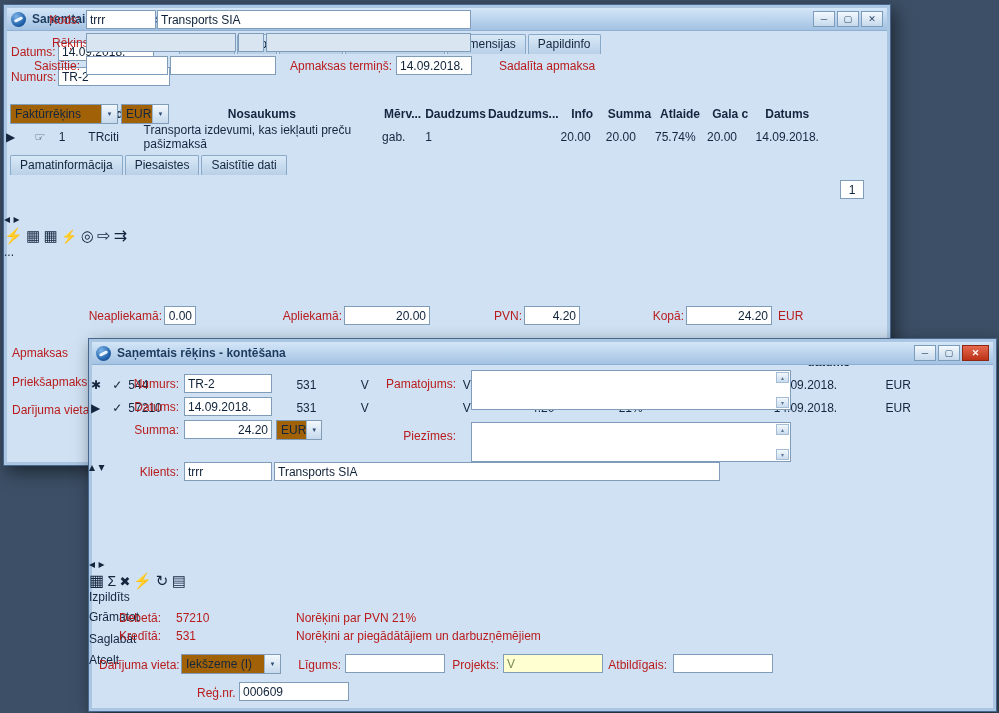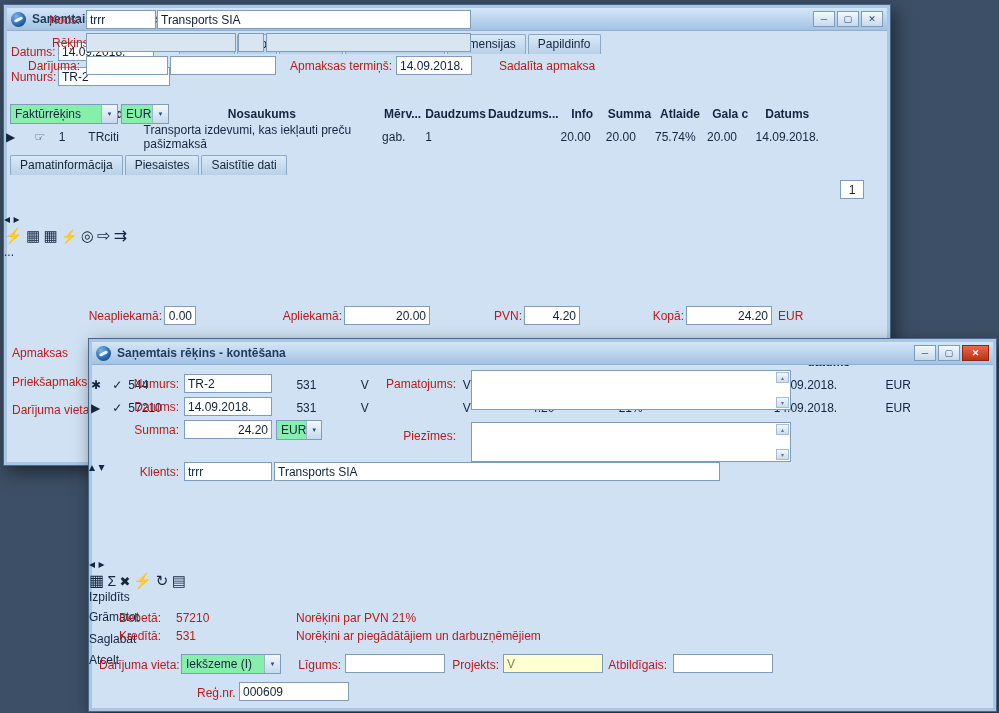--- a/index.html
+++ b/index.html
@@ -27,21 +27,21 @@
   .lbl.r { text-align:right; }
   .inp { position:absolute; background:#fff; border:1px solid #7f9db9; height:19px;
          font-family:inherit; font-size:12px; padding:0 3px; color:#0f2238; }
   .inp.dis { background:#d9e5f1; }
   .inp.num { text-align:right; }
   .inp.yellow { background:var(--projekts_field_bg,#ffffd2); color:#7c8a58; }
   .ta { position:absolute; background:#fff; border:1px solid #7f9db9; }
   .ta-btn { position:absolute; right:1px; width:13px; height:11px; font-size:6px; color:#5d7795;
             background:linear-gradient(#f2f8fd,#cadcee); border:1px solid #a5bdd4;
             display:flex; align-items:center; justify-content:center; }
-  .combo { position:absolute; height:20px; background:#86efac; border:1px solid #7f9db9;
+  .combo { position:absolute; height:20px; background:#a16207; border:1px solid #7f9db9;
            display:flex; align-items:center; padding-left:4px; font-size:12px; }
   .combo .arrowbox { margin-left:auto; width:16px; height:100%;
                      background:linear-gradient(#f2f8fd,#c6d9ec); border-left:1px solid #9ab5cf;
                      display:flex; align-items:center; justify-content:center; font-size:6px; color:#2d4d74; }
 
   .tabrow { position:absolute; display:flex; align-items:flex-end; gap:2px; height:22px; }
   .tab { height:20px; padding:0 9px; line-height:19px; white-space:nowrap;
          background:linear-gradient(#d9e9f7,#b9d0e7); border:1px solid #89a9c9; border-bottom:none;
          border-radius:2px 2px 0 0; color:#1c3least;" color:#1c3b5e; }
   .tab.sel { background:#edf5fc; height:22px; line-height:22px; position:relative; z-index:2; }
@@ -141,21 +141,21 @@
     <div class="panel" style="left:175px;top:48px;width:707px;height:100px;">
       <div class="lbl r" style="left:0;top:8px;width:76px;">Kods:</div>
       <input class="inp" style="left: 82px; top: 5px; width: 70px;" value="trrr">
       <input class="inp" style="left: 153px; top: 5px; width: 314px;" value="Transports SIA">
 
       <div class="lbl r" style="left:12px;top:31px;width:76px;">Rēķins:</div>
       <input class="inp dis" style="left: 82px; top: 28px; width: 150px;">
       <input class="inp dis" style="left: 234px; top: 28px; width: 26px;">
       <input class="inp dis" style="left: 262px; top: 28px; width: 205px;">
 
-      <div class="lbl r" style="left:0;top:54px;width:76px;">Darījuma:</div>
+      <div class="lbl r" style="left:0;top:54px;width:76px;">Saistītie:</div>
       <input class="inp" style="left: 82px; top: 51px; width: 82px;">
       <input class="inp" style="left: 166px; top: 51px; width: 106px;">
 
       <div class="lbl r" style="left:280px;top:54px;width:108px;">Apmaksas termiņš:</div>
       <input class="inp" style="left: 392px; top: 51px; width: 76px;" value="14.09.2018.">
 
       <div class="cbx cbx-abs" style="left:478px;top:53px;"></div>
       <div class="lbl" style="left:495px;top:54px;">Sadalīta apmaksa</div>
     </div>
 

